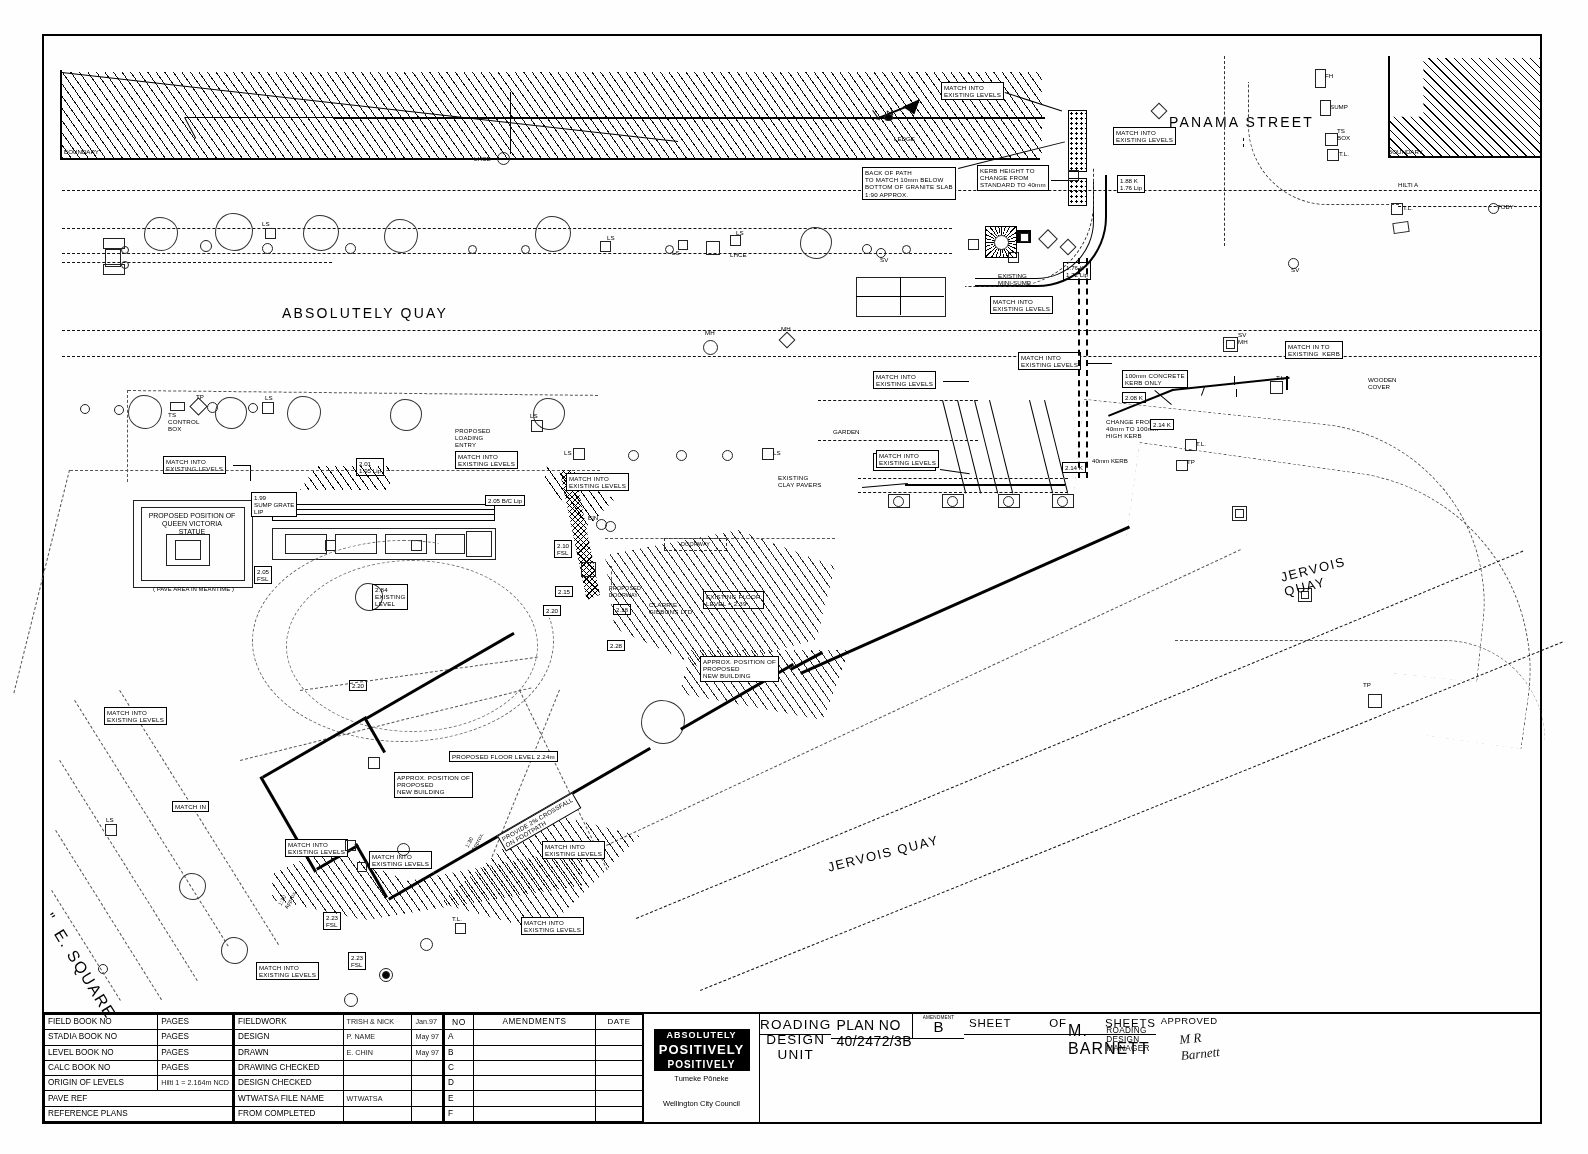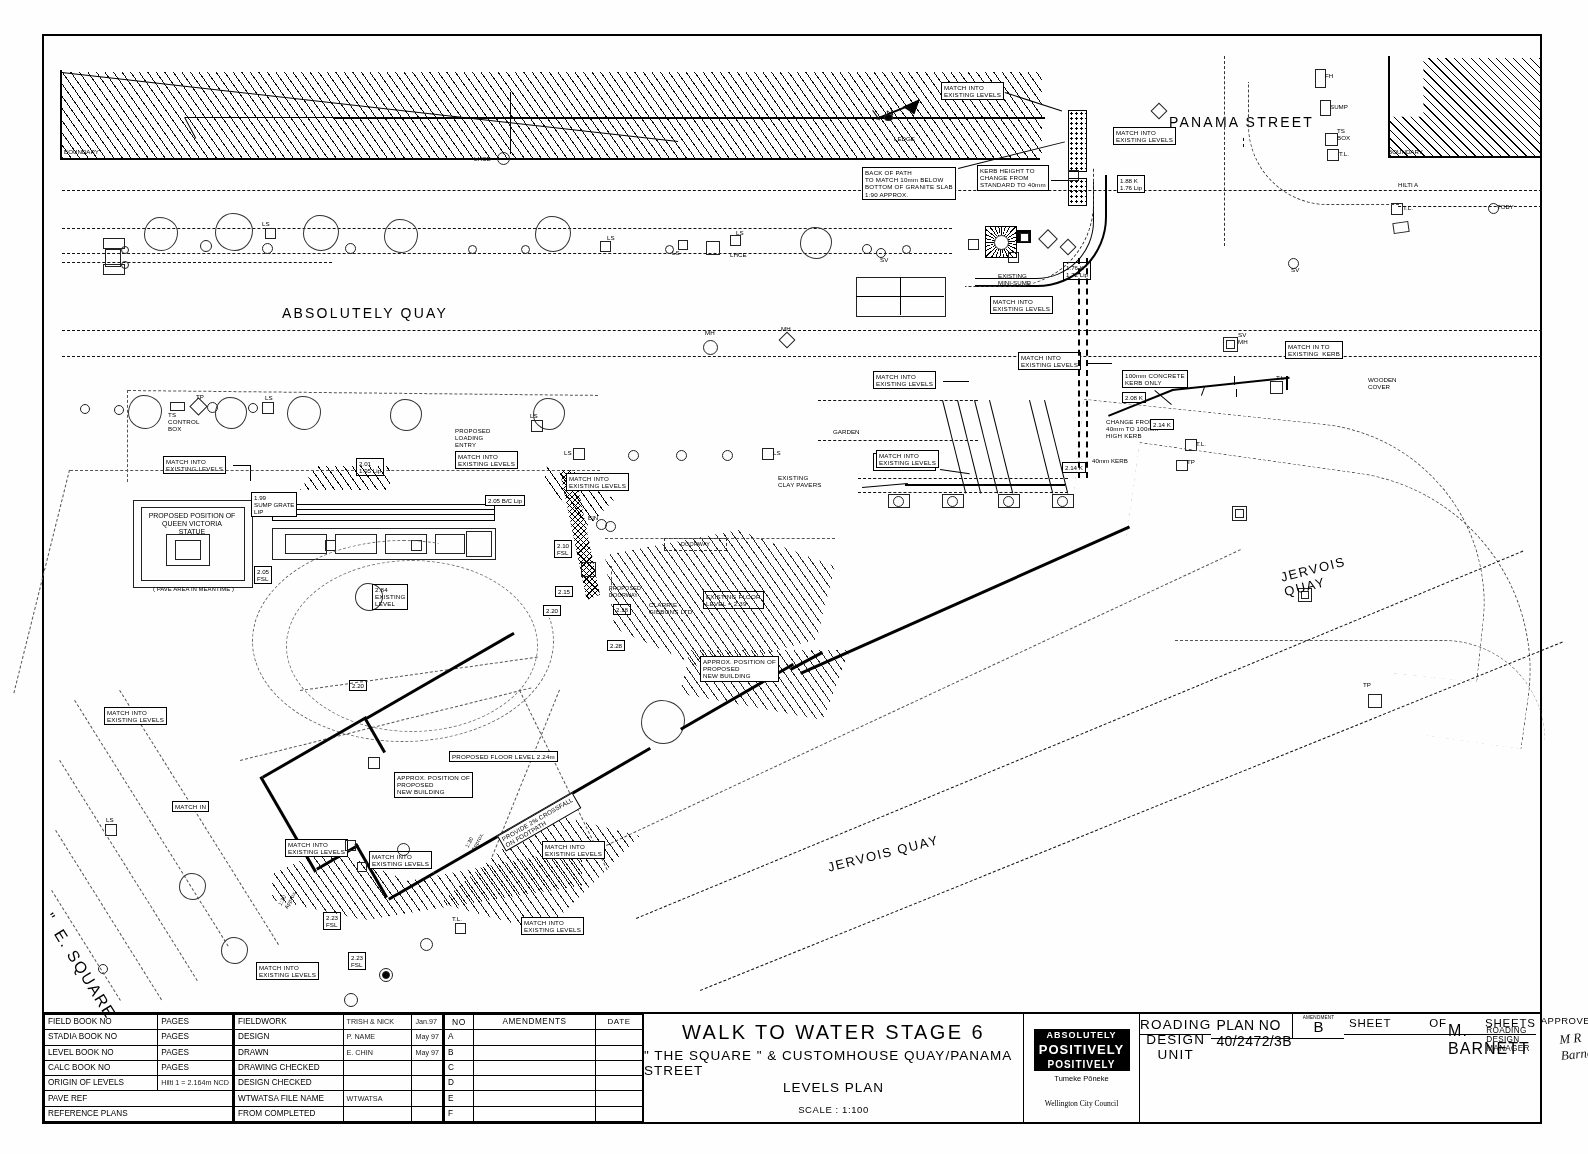--- a/index.html
+++ b/index.html
@@ -683,36 +683,28 @@
             </tr>
         <tr>
           <td>F</td>
           <td></td>
           <td></td>
             </tr>
       </tbody>
         </table>
     </div>
 
-    <div class="tbcol" style="width:380px;">
-      <div class="mt">
-        <div class="t1">WALK TO WATER STAGE 6</div>
-        <div class="t2">" THE SQUARE " &amp; CUSTOMHOUSE QUAY/PANAMA STREET</div>
-        <div class="t3">LEVELS PLAN</div>
-        <div class="t4">SCALE :  1:100</div>
-      </div>
-    </div>
 
     <div class="tbcol" style="width:116px;">
       <div class="logo">
         <div class="lgbar lg1">ABSOLUTELY</div>
         <div class="lgbar lg2">POSITIVELY</div>
         <div class="lgbar lg3">POSITIVELY</div>
         <div class="lgsub">Tumeke Pōneke</div>
-        <div class="lgsub" style="margin-top:16px;font-family:Liberation Serif, serif;">Wellington City Council</div>
+        <div class="lgsub" style="margin-top:16px;">Wellington City Council</div>
       </div>
     </div>
 
 
     <div style="width:222px;">
       <div class="rdu">
         <div class="r r1">ROADING DESIGN UNIT</div>
         <div class="r r2">
           <div class="pn">PLAN NO 40/2472/3B</div>
           <div class="am">

